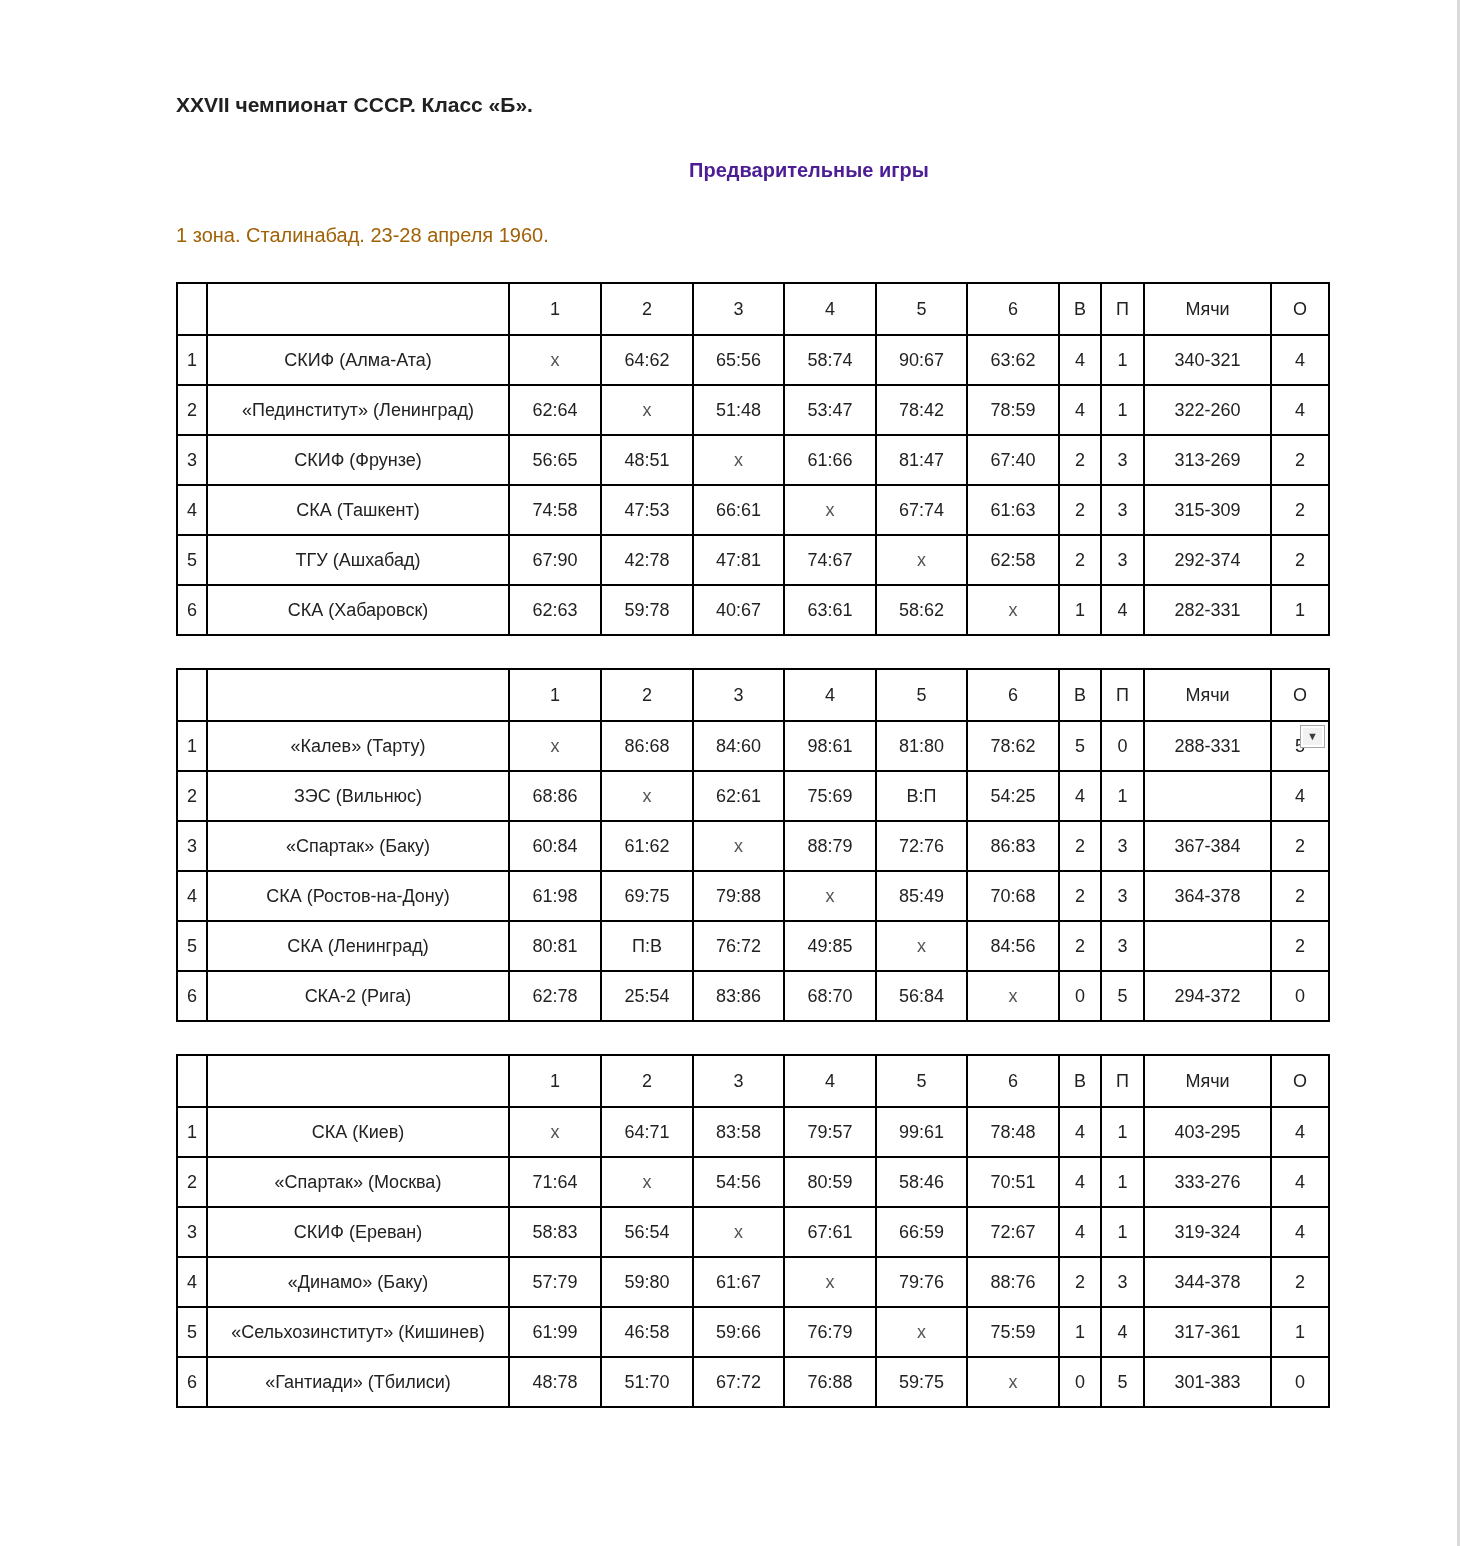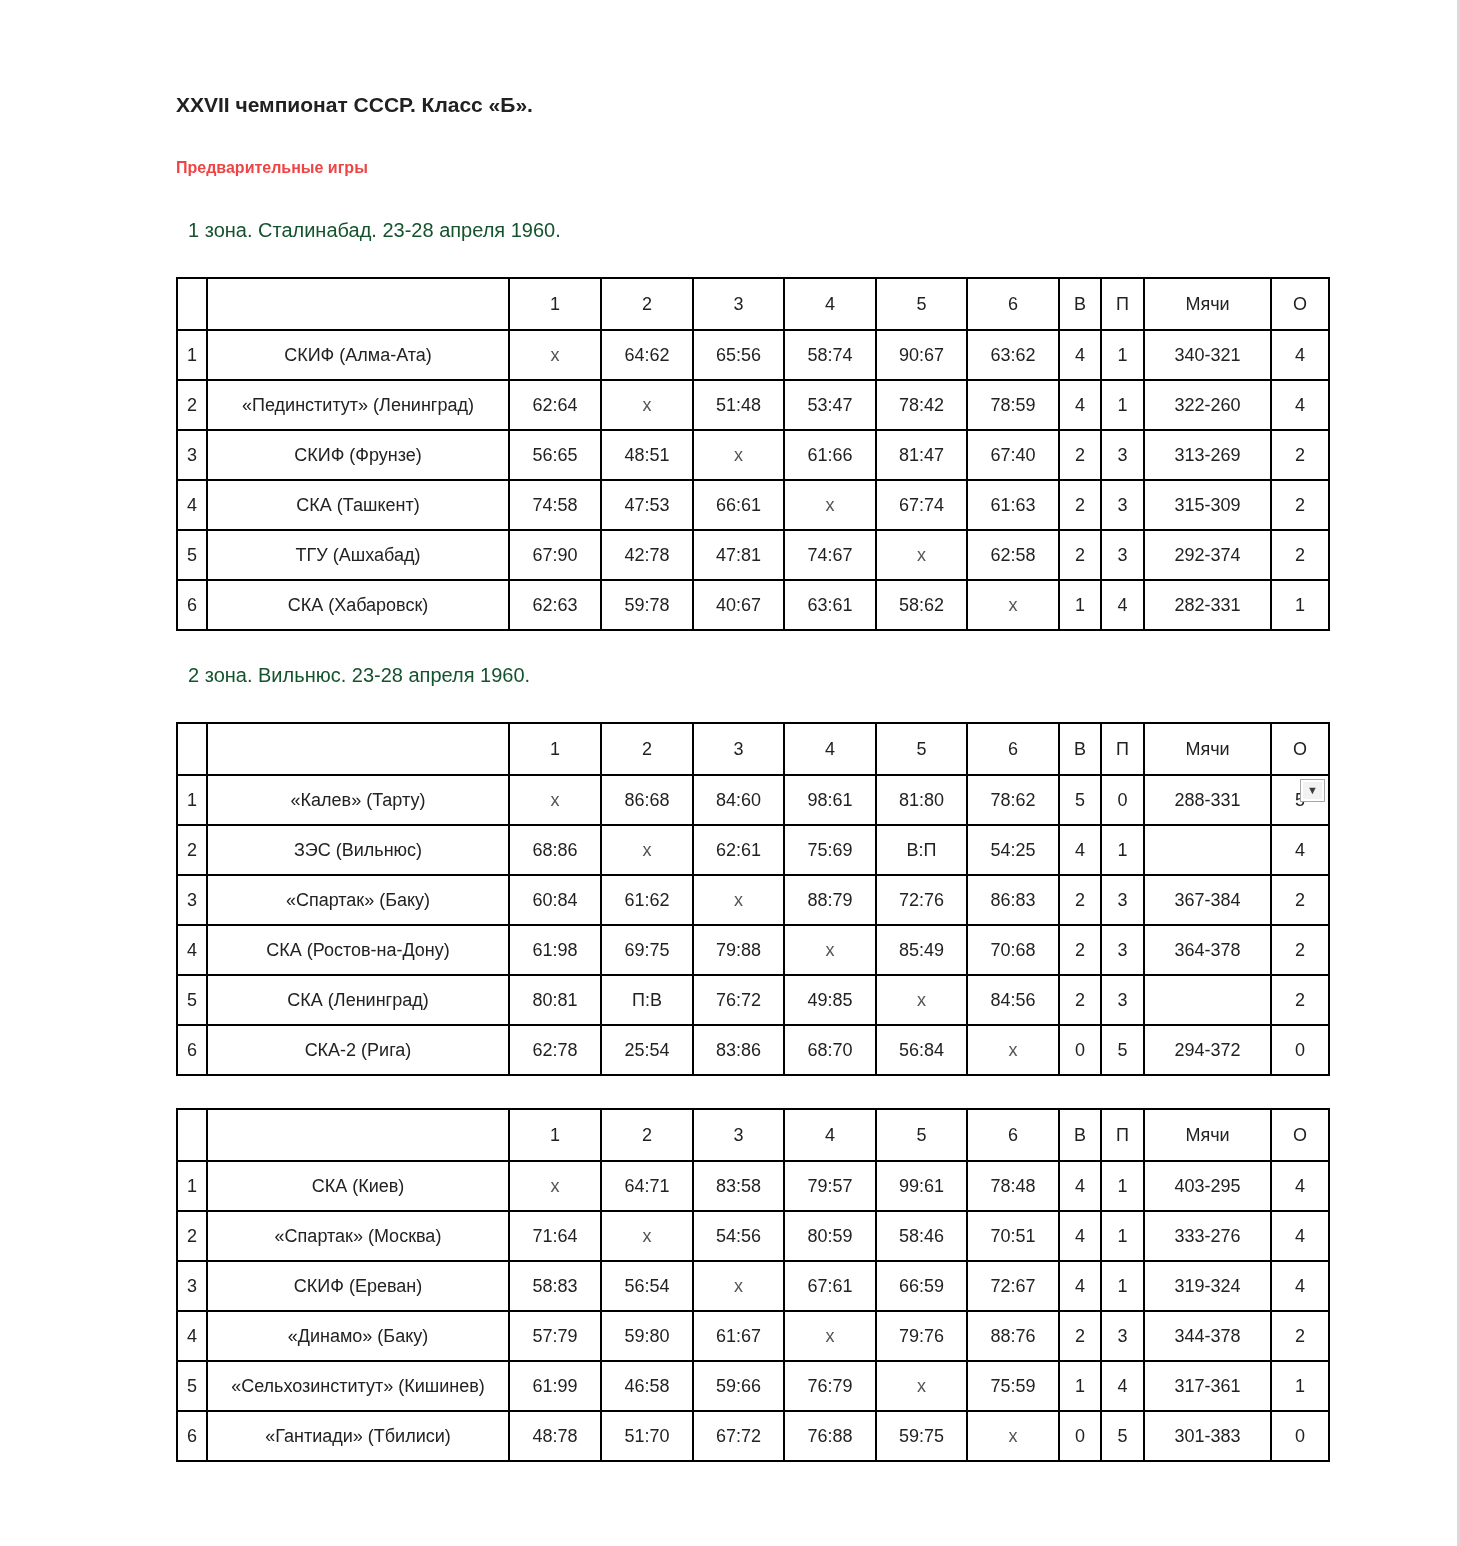--- a/index.html
+++ b/index.html
@@ -19,32 +19,33 @@
     padding: 92px 18px 0 176px;
   }
   .title {
     font-size: 21px;
     line-height: 1.2;
     font-weight: bold;
     color: #212121;
     margin: 0 0 41px 0;
   }
   .subtitle {
-    font-size: 16px;
+    font-size: 20px;
     line-height: 1.25;
     font-weight: bold;
-    color: #ef4444;
+    color: #4c1d95;
     margin: 0 0 40px 0;
+    text-align: center;
   }
   .zone-heading {
     font-size: 20px;
     line-height: 1.25;
     font-weight: normal;
-    color: #14532d;
-    margin: 0 0 34px 12px;
+    color: #a16207;
+    margin: 0 0 34px 0;
   }
   table.standings {
     border-collapse: collapse;
     table-layout: fixed;
     width: 1152px;
     margin: 0 0 32px 0;
     font-size: 18px;
     color: #222;
   }
   table.standings th,
@@ -219,21 +220,20 @@
             <td class="c-wins">1</td>
             <td class="c-losses">4</td>
             <td class="c-balls">282-331</td>
             <td class="c-pts">1</td>
           </tr>
         </tbody>
     </table>
   </section>
 
   <section>
-    <p class="zone-heading">2 зона. Вильнюс. 23-28 апреля 1960.</p>
     <table class="standings">
       <colgroup>
         <col style="width:30px">
           <col style="width:302px">
         <col style="width:92px">
           <col style="width:92px">
           <col style="width:91px">
         <col style="width:92px">
           <col style="width:91px">
           <col style="width:92px">

